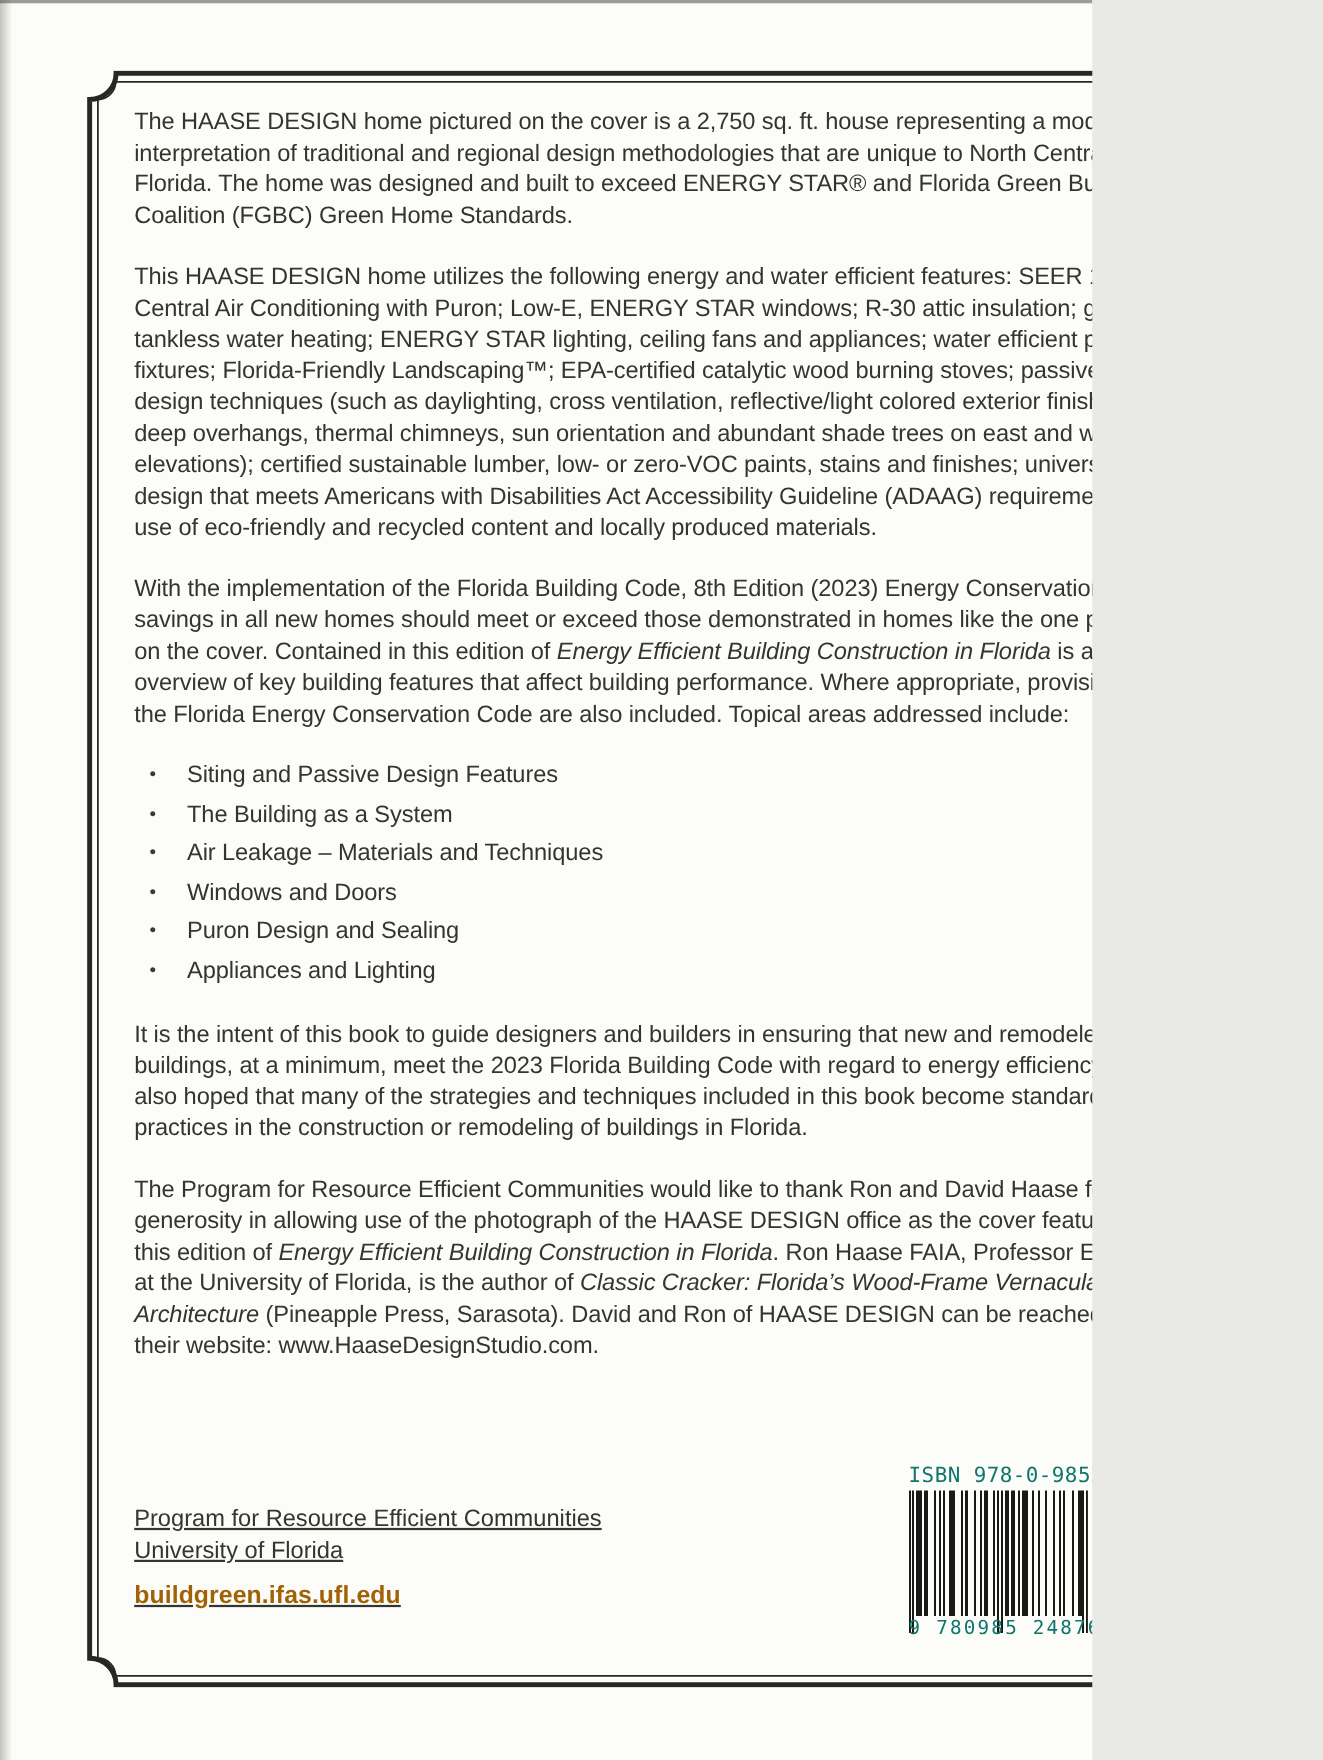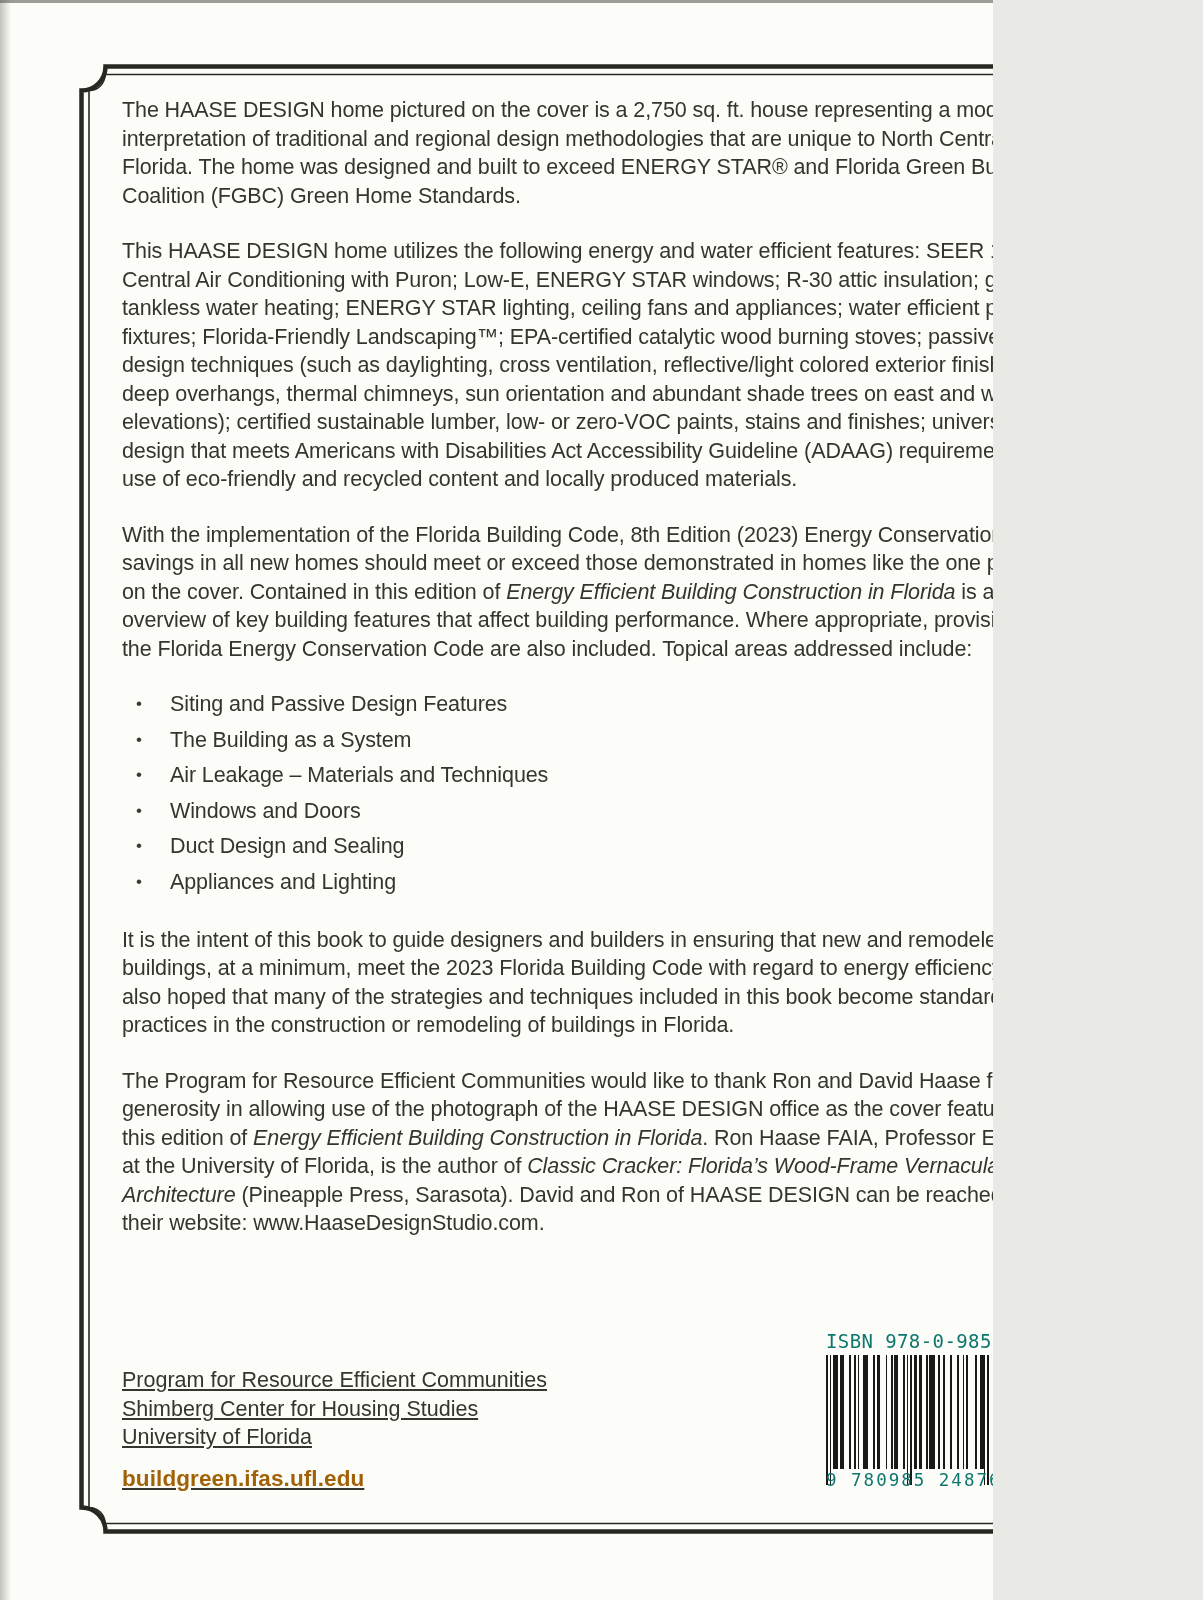--- a/index.html
+++ b/index.html
@@ -91,30 +91,29 @@
 
   <div class="content">
     <p>The HAASE DESIGN home pictured on the cover is a 2,750 sq. ft. house representing a modern interpretation of traditional and regional design methodologies that are unique to North Central Florida. The home was designed and built to exceed ENERGY STAR® and Florida Green Building Coalition (FGBC) Green Home Standards.</p>
     <p>This HAASE DESIGN home utilizes the following energy and water efficient features: SEER 16 Central Air Conditioning  with Puron; Low-E, ENERGY STAR windows; R-30 attic insulation; gas-fired tankless water heating; ENERGY STAR lighting, ceiling fans and appliances; water efficient plumbing fixtures; Florida-Friendly Landscaping™; EPA-certified catalytic wood burning stoves; passive solar design techniques (such as daylighting, cross ventilation, reflective/light colored exterior finishes, deep overhangs, thermal chimneys, sun orientation and abundant shade trees on east and west elevations); certified sustainable lumber, low- or zero-VOC paints, stains and finishes; universal design that meets Americans with Disabilities Act Accessibility Guideline (ADAAG) requirements; and use of eco-friendly and recycled content and locally produced materials.</p>
     <p><span>With the implementation of the Florida Building Code, 8th Edition (2023) Energy Conservation, energy savings in all new homes should meet or exceed those demonstrated in homes like the one pictured on the cover. Contained in this edition of </span><span class="it">Energy Efficient Building Construction in Florida</span><span> is an overview of key building features that affect building performance. Where appropriate, provisions of the Florida Energy Conservation Code are also included. Topical areas addressed include:</span></p>
     <ul class="topics">
       <li>Siting and Passive Design Features</li>
       <li>The Building as a System</li>
       <li>Air Leakage – Materials and Techniques</li>
       <li>Windows and Doors</li>
-      <li>Duct Design and Sealing</li>
+      <li>Puron Design and Sealing</li>
       <li>Appliances and Lighting</li>
     </ul>
     <p>It is the intent of this book to guide designers and builders in ensuring that new and remodeled buildings, at a minimum, meet the 2023 Florida Building Code with regard to energy efficiency.  It is also hoped that many of the strategies and techniques included in this book become standard practices in the construction or remodeling of buildings in Florida.</p>
     <p><span>The Program for Resource Efficient Communities would like to thank Ron and David Haase for their generosity in allowing use of the photograph of the HAASE DESIGN office as the cover feature on this edition of </span><span class="it">Energy Efficient Building Construction in Florida</span><span>. Ron Haase FAIA, Professor Emeritus at the University of Florida, is the author of </span><span class="it">Classic Cracker: Florida’s Wood-Frame Vernacular Architecture</span><span> (Pineapple Press, Sarasota). David and Ron of HAASE DESIGN can be reached thru their website:  www.HaaseDesignStudio.com.</span></p>
   </div>
 
   <div class="publisher">
     <div>Program for Resource Efficient Communities</div>
-    <div>Shimberg Center for Housing Studies</div>
     <div>University of Florida</div>
     <div class="site">buildgreen.ifas.ufl.edu</div>
   </div>
 
   <div class="barcode-block">
     <div class="price-row">$85.00</div>
     <div class="isbn-row">ISBN 978-0-9852487-6-5</div>
     <div class="bars-row">
       <div class="main-col">
         <svg class="barcode" width="163" height="130" viewBox="0 0 93 130" preserveAspectRatio="none">

